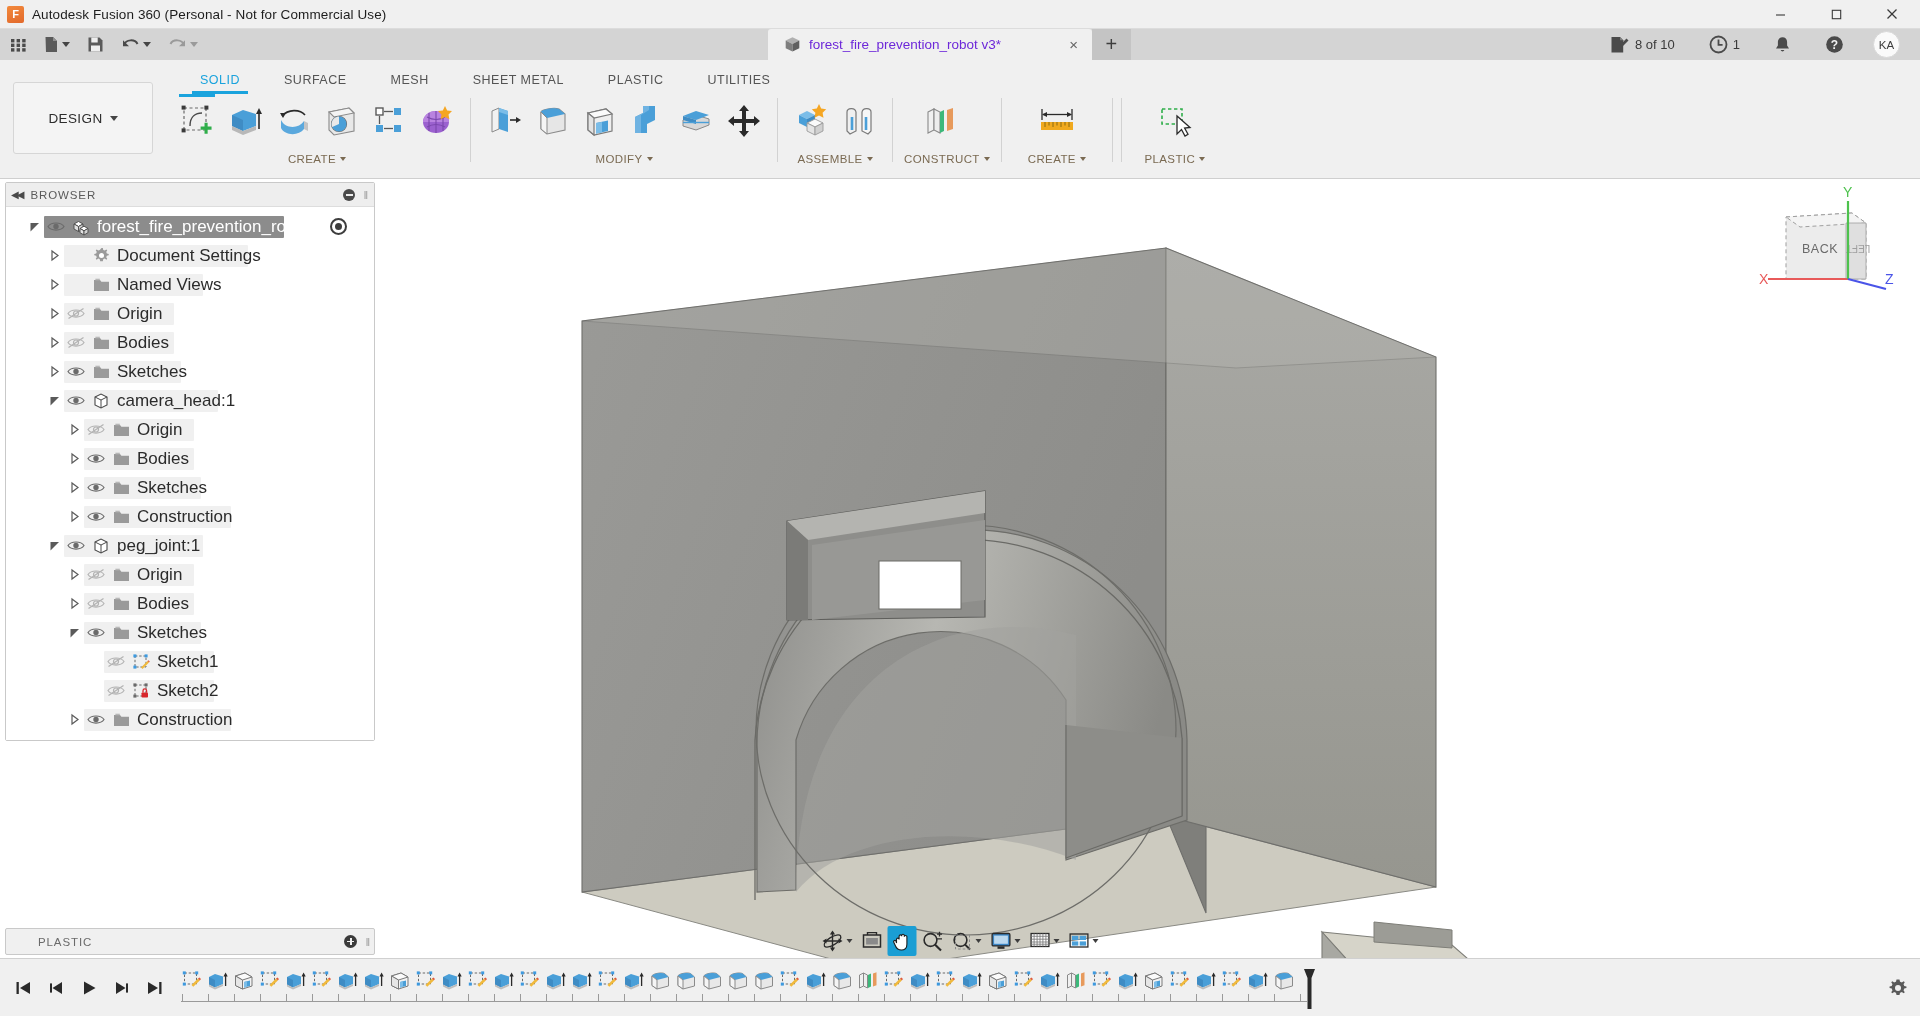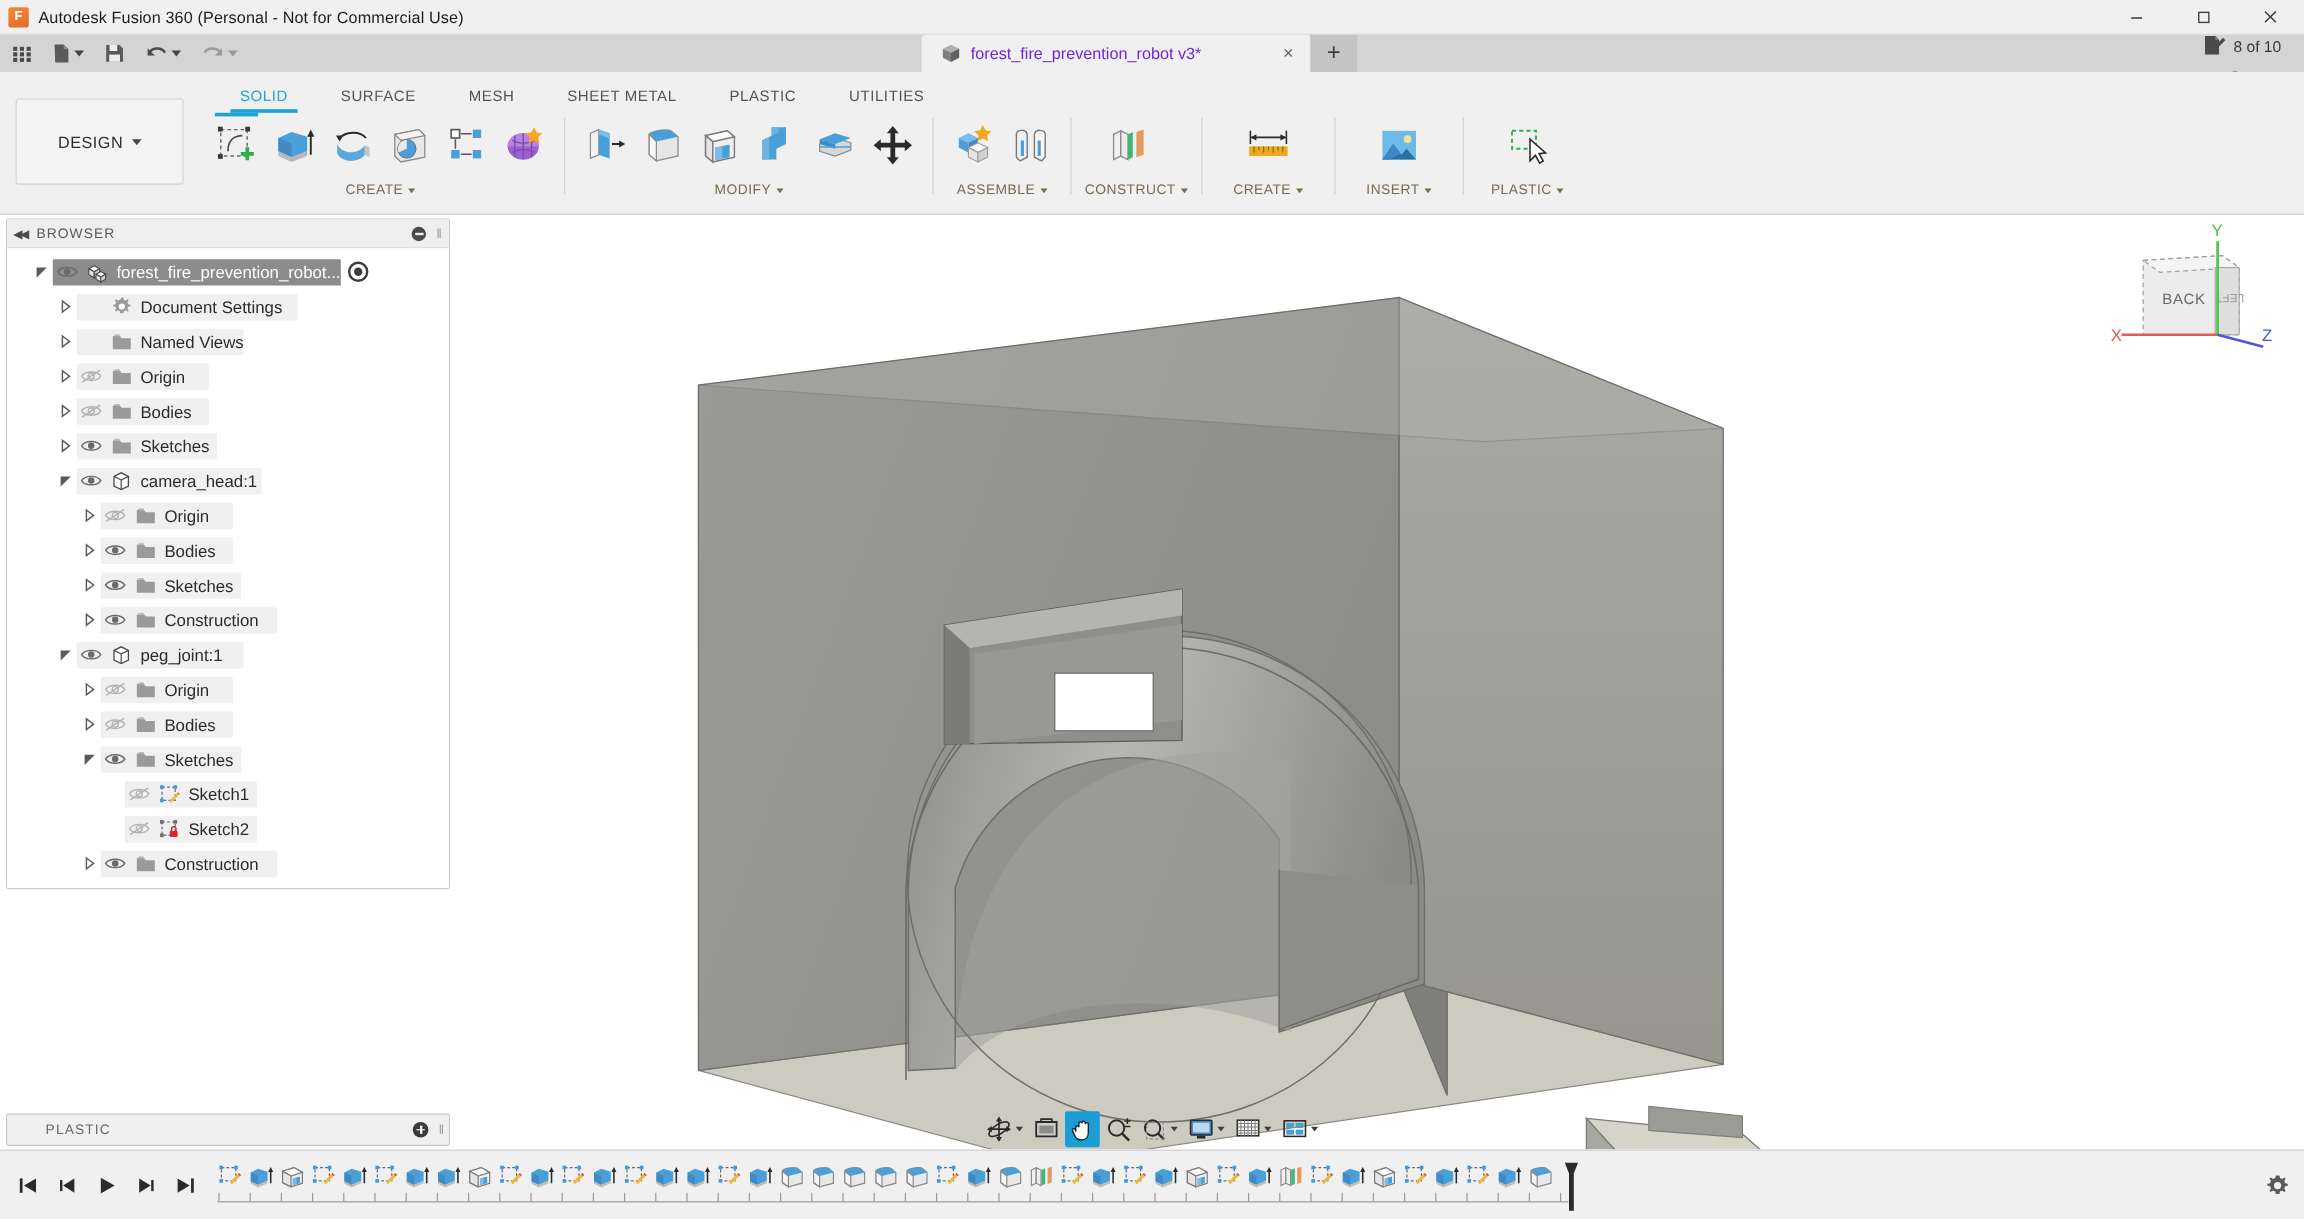--- a/index.html
+++ b/index.html
@@ -59,21 +59,21 @@
   }
   .doctab-label { font-size: 13.5px; color: #6d28d9; white-space: nowrap; }
   .doctab-x { margin-left: 60px; color: #666; font-size: 15px; line-height: 1; cursor: default; }
   .tab-plus {
     width: 39px; height: 31px; background: #c4c4c4; display: flex;
     align-items: center; justify-content: center; color: #3d3d3d; font-size: 20px;
     font-weight: 300;
   }
   .tabbar-right {
     margin-left: auto; display: flex; align-items: center; gap: 12px;
-    height: 31px; padding-right: 8px; flex-direction: column;
+    height: 31px; padding-right: 20px;
   }
   .tbr-item {
     display: flex; align-items: center; gap: 5px; padding: 0 11px; height: 31px;
     font-size: 13px; color: #3a3a3a;
   }
   .avatar {
     width: 27px; height: 27px; border-radius: 50%; background: #fafafa;
     border: 1px solid #d8d8d8; display: flex; align-items: center;
     justify-content: center; font-size: 11.5px; color: #3d3d3d; margin-left: 6px;
   }
@@ -140,21 +140,21 @@
   .bh-dot {
     width: 12px; height: 12px; border-radius: 50%; background: #4a4a4a; position: relative;
   }
   .bh-dot::after {
     content: ""; position: absolute; left: 2.5px; right: 2.5px; top: 5px; height: 2px; background: #eee;
   }
   .bh-grip { color: #999; font-size: 11px; letter-spacing: -1px; }
 
   .tree { padding: 5px 0 6px 0; background: #fff; }
   .trow {
-    height: 29px; display: flex; align-items: center; font-size: 14px;
+    height: 29px; display: flex; align-items: center; font-size: 17px;
     color: #2b2b2b; position: relative;
   }
   .trow .rowbg {
     position: absolute; height: 22px; background: #f0f0f0; border-radius: 1px;
     top: 4px; z-index: 0;
   }
   .trow.sel .rowbg { background: #8c8c8c; }
   .trow.sel .tlabel { color: #ffffff; }
   .trow > * { position: relative; z-index: 1; }
   .tarrow { width: 20px; display: flex; align-items: center; justify-content: center; }
@@ -563,36 +563,20 @@
           </div>
         </div>
         <div class="grp-lbl">
           <span>CREATE</span>
           <i class="gcaret"></i>
         </div>
       </div>
 
       <div class="grp-sep"></div>
 
-      <div class="rb-group">
-        <div class="rb-icons" style="padding-left:20px;padding-right:20px">
-          <div class="rb-ic">
-            <svg width="36" height="36" viewBox="0 0 36 36">
-              <rect x="4" y="6" width="28" height="24" fill="#6fb9e8"></rect>
-              <circle cx="25" cy="13" r="3.2" fill="#f2e394"></circle>
-              <path d="M4 30 L13 17 L20 26 L24 21 L32 30 z" fill="#2a6fa8"></path>
-              <path d="M4 30 L13 17 L19 25 L10 30 z" fill="#3f86c4"></path>
-            </svg>
-          </div>
-        </div>
-        <div class="grp-lbl">
-          <span>INSERT</span>
-          <i class="gcaret"></i>
-        </div>
-      </div>
 
       <div class="grp-sep"></div>
 
       <div class="rb-group">
         <div class="rb-icons" style="padding-left:20px;padding-right:20px">
           <div class="rb-ic">
             <svg width="38" height="36" viewBox="0 0 38 36">
               <rect x="6" y="6" width="20" height="15" fill="none" stroke="#2fae4a" stroke-width="1.6" stroke-dasharray="3.4,2.6"></rect>
               <path d="M21 13 L21 31 L25.5 26.5 L29 33 L32 31.2 L28.6 25 L34 24.4 z" fill="#ffffff" stroke="#2a2a2a" stroke-width="1.3"></path>
             </svg>

